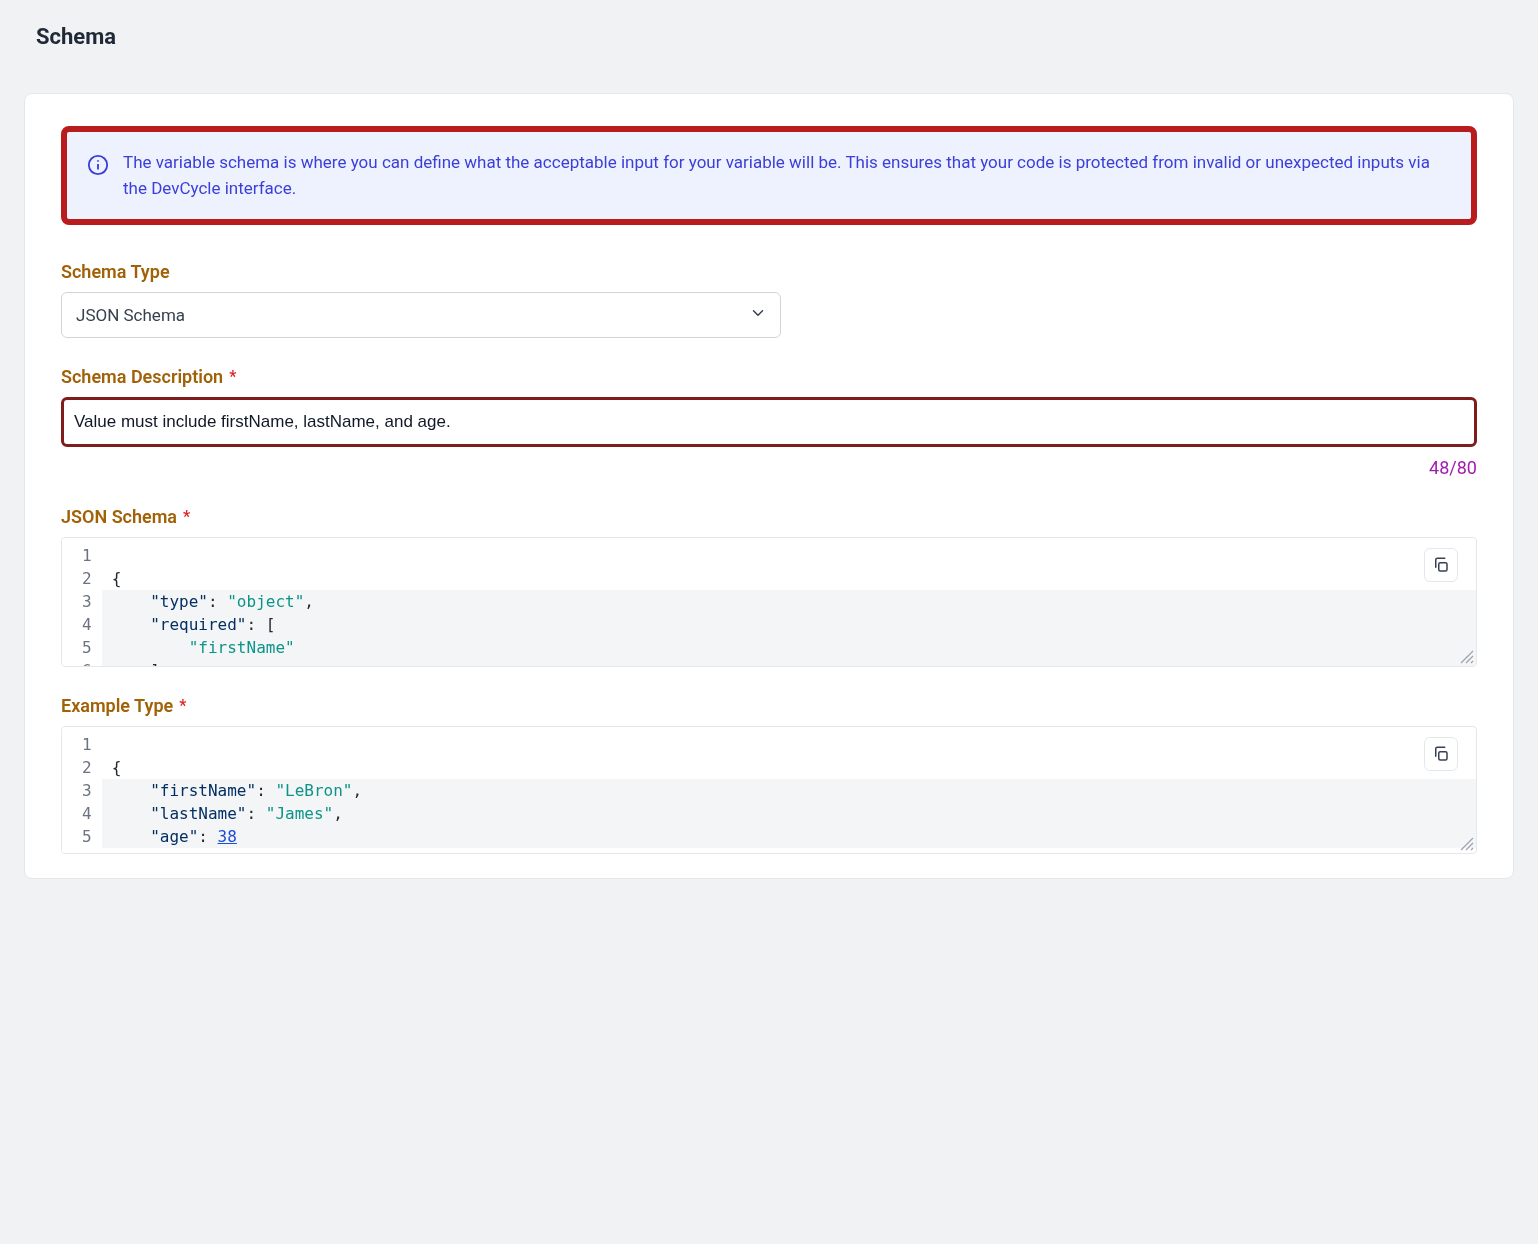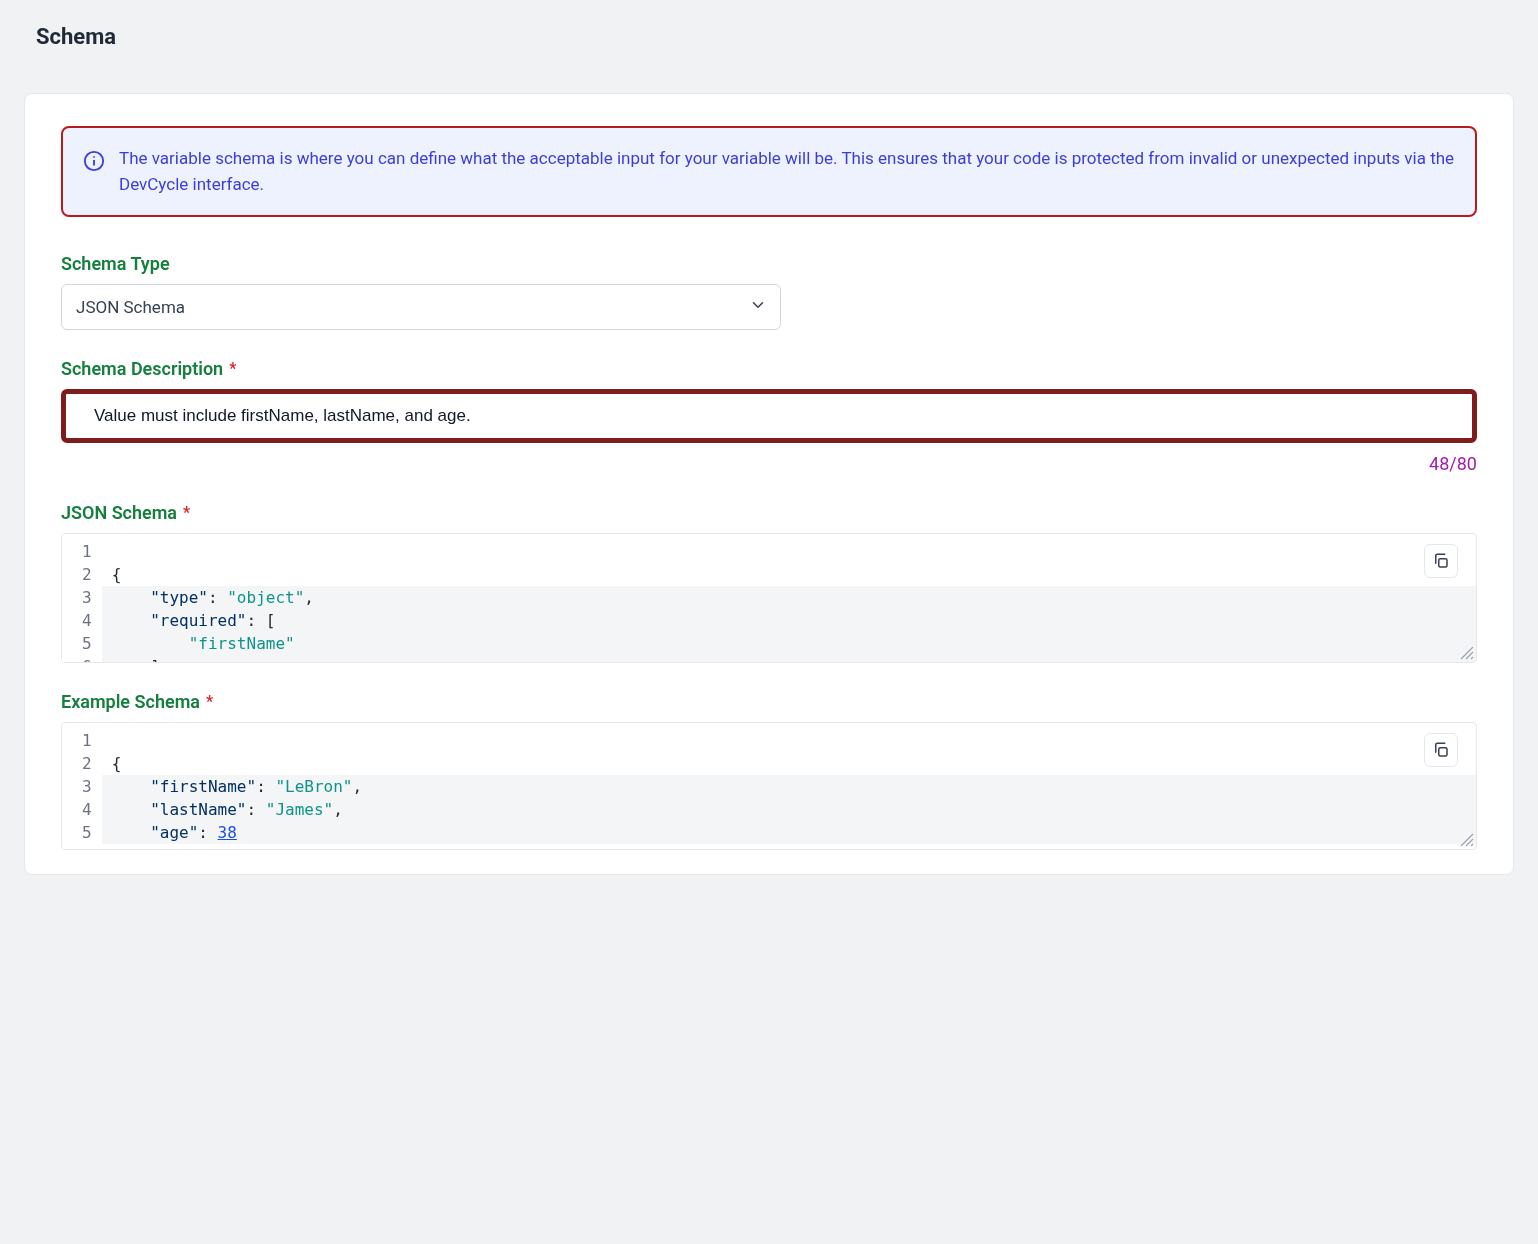--- a/index.html
+++ b/index.html
@@ -21,21 +21,21 @@
     background: #fff;
     border: 1px solid #e5e7eb;
     border-radius: 8px;
     padding: 32px 36px 24px 36px;
   }
   .info-banner {
     display: flex;
     align-items: flex-start;
     gap: 14px;
     background: #eef2ff;
-    border: 2px solid #b91c1c;
+    border: 6px solid #b91c1c;
     border-radius: 8px;
     padding: 18px 20px;
     margin-bottom: 36px;
   }
   .info-banner .icon-wrap {
     flex: 0 0 auto;
     padding-top: 4px;
   }
   .info-banner .text {
     color: #3b3fd8;
@@ -45,21 +45,21 @@
   .field-group { margin-bottom: 28px; }
   .label-row {
     display: flex;
     align-items: center;
     gap: 6px;
     margin-bottom: 10px;
   }
   .field-label {
     font-size: 18px;
     font-weight: 600;
-    color: #15803d;
+    color: #a16207;
   }
   .req { color: #dc2626; font-weight: 600; }
   .helper {
     color: #6b7280;
     font-size: 17px;
     margin-bottom: 14px;
   }
   .select-wrap {
     position: relative;
     width: 720px;
@@ -77,23 +77,23 @@
   }
   .chevron {
     position: absolute;
     right: 14px;
     top: 50%;
     transform: translateY(-50%);
     pointer-events: none;
   }
   .text-input {
     width: 100%;
-    border: 5px solid #7f1d1d;
+    border: 3px solid #7f1d1d;
     border-radius: 6px;
-    padding: 12px 28px;
+    padding: 12px 10px;
     font-size: 17px;
     color: #111827;
   }
   .counter {
     text-align: right;
     color: #a21caf;
     font-size: 18px;
     margin-top: 10px;
   }
   .editor {
@@ -237,21 +237,21 @@
         <div class="resize-handle">
           <svg width="14" height="14" viewBox="0 0 14 14">
               <path d="M13 1 L1 13 M13 6 L6 13 M13 11 L11 13" stroke="#9ca3af" stroke-width="1.2"></path>
             </svg>
         </div>
       </div>
     </div>
 
     <div class="field-group" style="margin-bottom:0">
       <div class="label-row">
-        <span class="field-label">Example Schema</span>
+        <span class="field-label">Example Type</span>
         <span class="req">*</span>
       </div>
       <div class="editor med">
         <div class="ed-body">
           <div class="gutter">
             <div>1</div>
             <div>2</div>
             <div>3</div>
             <div>4</div>
             <div>5</div>

